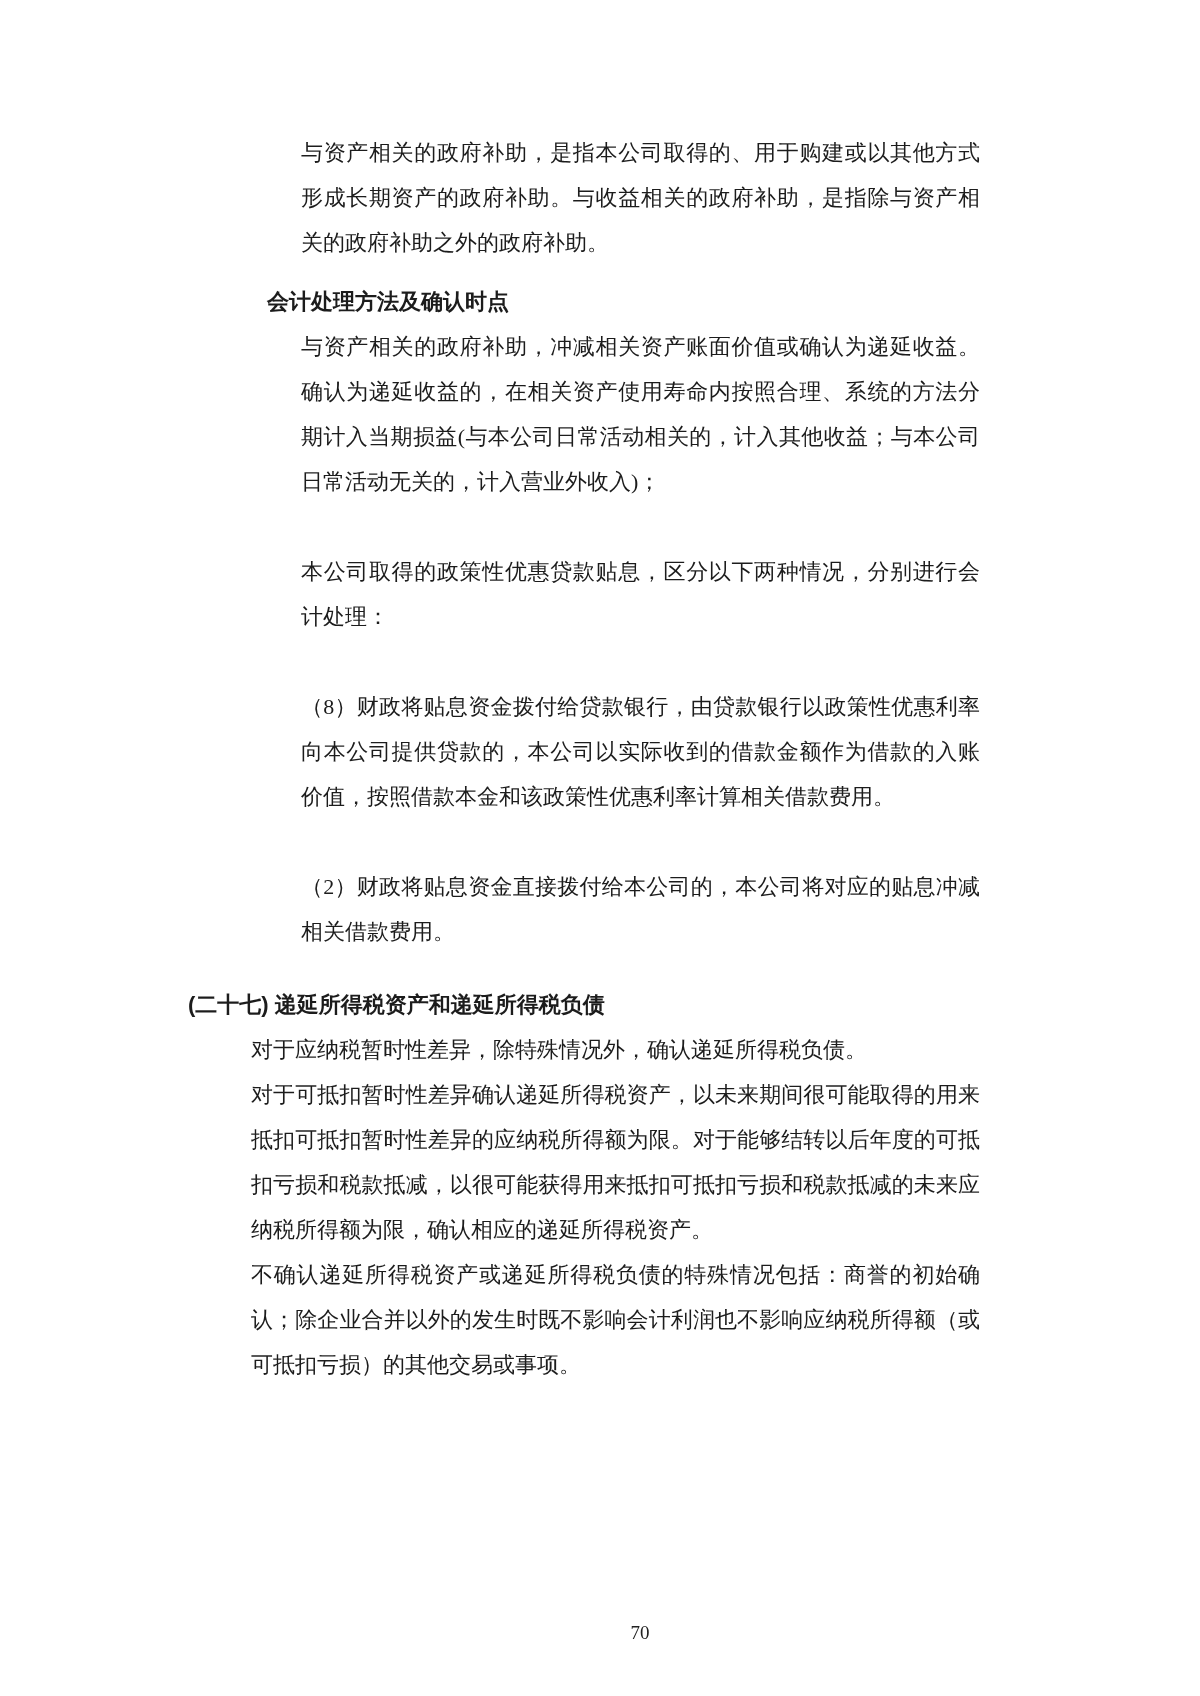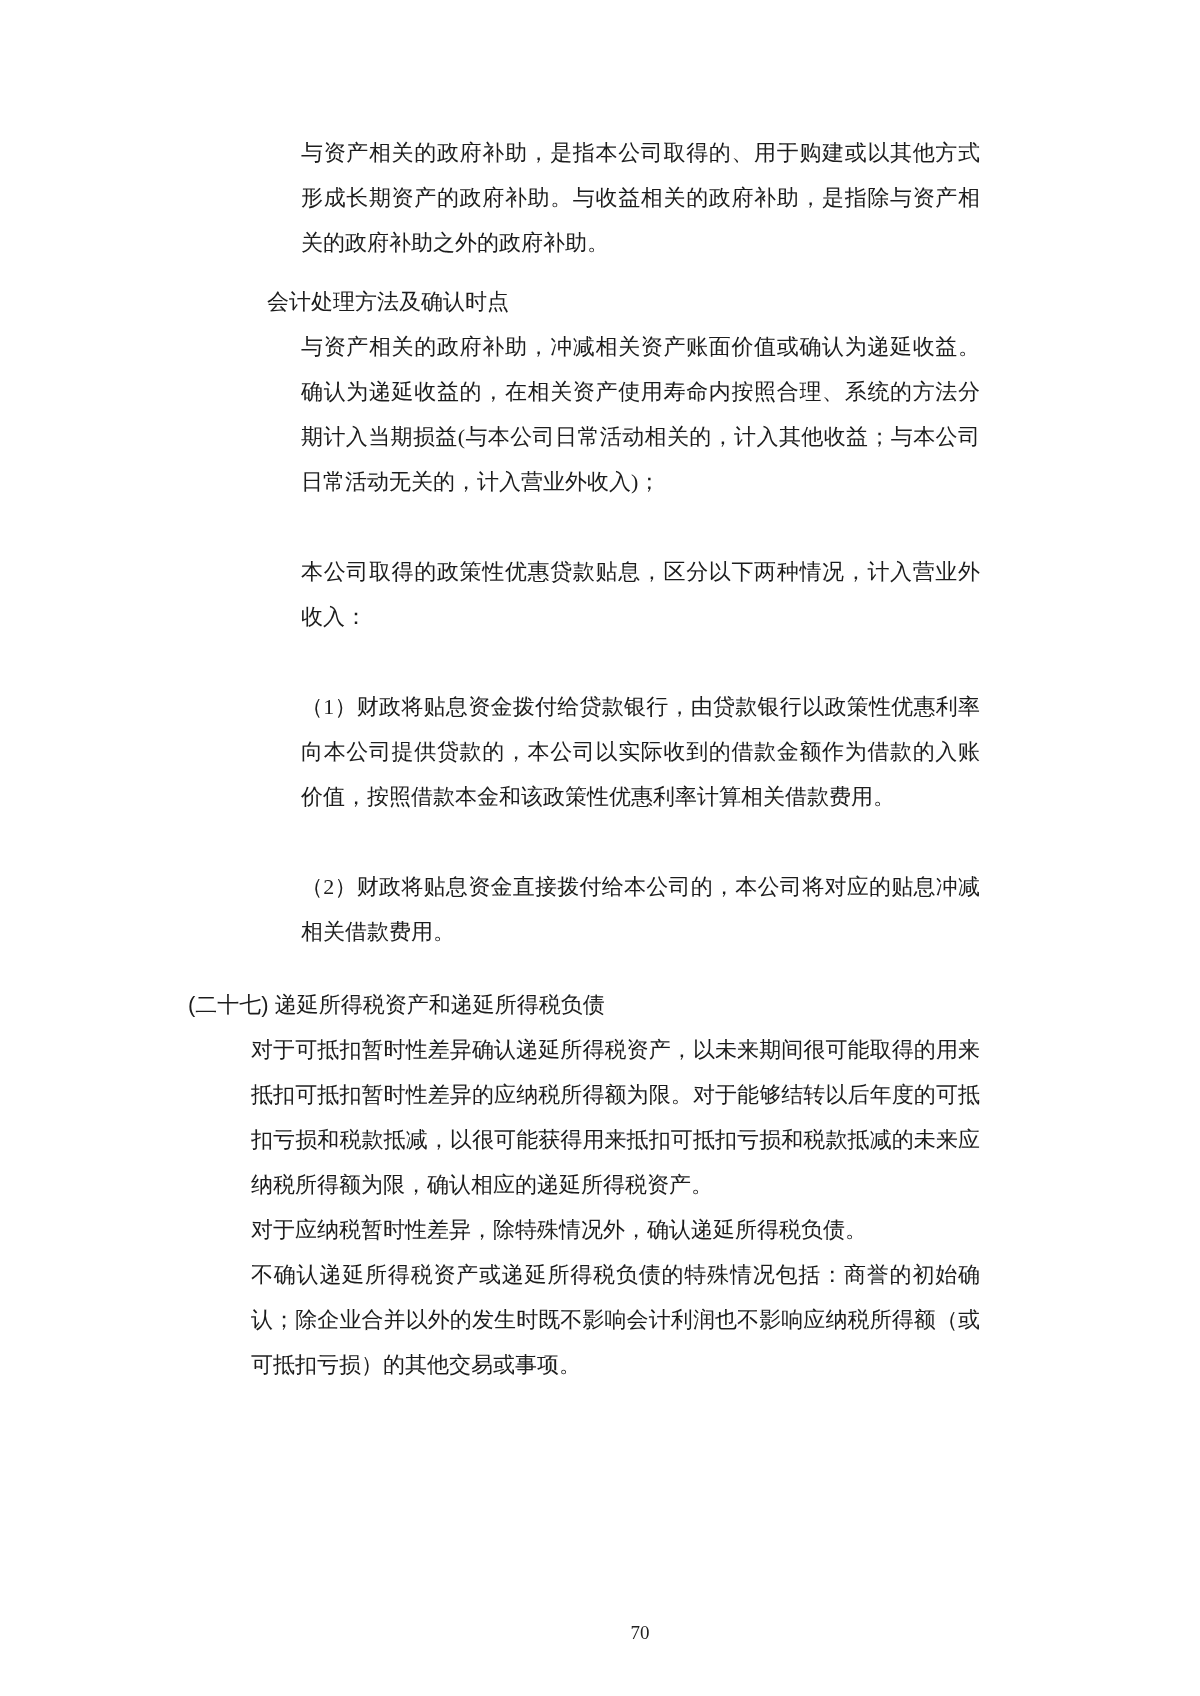--- a/index.html
+++ b/index.html
@@ -27,21 +27,21 @@
     text-align: justify;
   }
   .para {
     margin: 0;
     text-justify: inter-ideograph;
   }
   .indent-body { margin-left: 127px; }
   .indent-sub  { margin-left: 77px; }
   .h-bold {
     font-family: "Liberation Sans", "DejaVu Sans", sans-serif;
-    font-weight: normal;
+    font-weight: bold;
     font-size: 22px;
     line-height: 45px;
     margin: 0;
   }
   .heading-method {
     margin-left: 93px;
     margin-top: 14px;
     margin-bottom: 0;
   }
   .heading-section {
@@ -70,34 +70,34 @@
 
     <p class="para indent-body">与资产相关的政府补助，是指本公司取得的、用于购建或以其他方式形成长期资产的政府补助。与收益相关的政府补助，是指除与资产相关的政府补助之外的政府补助。</p>
 
     <h3 class="h-bold heading-method">会计处理方法及确认时点</h3>
 
     <p class="para indent-body">与资产相关的政府补助，冲减相关资产账面价值或确认为递延收益。确认为递延收益的，在相关资产使用寿命内按照合理、系统的方法分期计入当期损益(与本公司日常活动相关的，计入其他收益；与本公司日常活动无关的，计入营业外收入)；</p>
 
 
     <div class="gap-line"></div>
 
-    <p class="para indent-body">本公司取得的政策性优惠贷款贴息，区分以下两种情况，计入营业外收入：</p>
+    <p class="para indent-body">本公司取得的政策性优惠贷款贴息，区分以下两种情况，分别进行会计处理：</p>
 
     <div class="gap-line"></div>
 
-    <p class="para indent-body">（1）财政将贴息资金拨付给贷款银行，由贷款银行以政策性优惠利率向本公司提供贷款的，本公司以实际收到的借款金额作为借款的入账价值，按照借款本金和该政策性优惠利率计算相关借款费用。</p>
+    <p class="para indent-body">（8）财政将贴息资金拨付给贷款银行，由贷款银行以政策性优惠利率向本公司提供贷款的，本公司以实际收到的借款金额作为借款的入账价值，按照借款本金和该政策性优惠利率计算相关借款费用。</p>
 
     <div class="gap-line"></div>
 
     <p class="para indent-body">（2）财政将贴息资金直接拨付给本公司的，本公司将对应的贴息冲减相关借款费用。</p>
 
     <h3 class="h-bold heading-section">(二十七) 递延所得税资产和递延所得税负债</h3>
 
+    <p class="para indent-sub">对于应纳税暂时性差异，除特殊情况外，确认递延所得税负债。</p>
+
     <p class="para indent-sub">对于可抵扣暂时性差异确认递延所得税资产，以未来期间很可能取得的用来抵扣可抵扣暂时性差异的应纳税所得额为限。对于能够结转以后年度的可抵扣亏损和税款抵减，以很可能获得用来抵扣可抵扣亏损和税款抵减的未来应纳税所得额为限，确认相应的递延所得税资产。</p>
-
-    <p class="para indent-sub">对于应纳税暂时性差异，除特殊情况外，确认递延所得税负债。</p>
 
     <p class="para indent-sub">不确认递延所得税资产或递延所得税负债的特殊情况包括：商誉的初始确认；除企业合并以外的发生时既不影响会计利润也不影响应纳税所得额（或可抵扣亏损）的其他交易或事项。</p>
 
   </div>
 
   <div class="footer">70</div>
 </div>
 
 </body></html>

